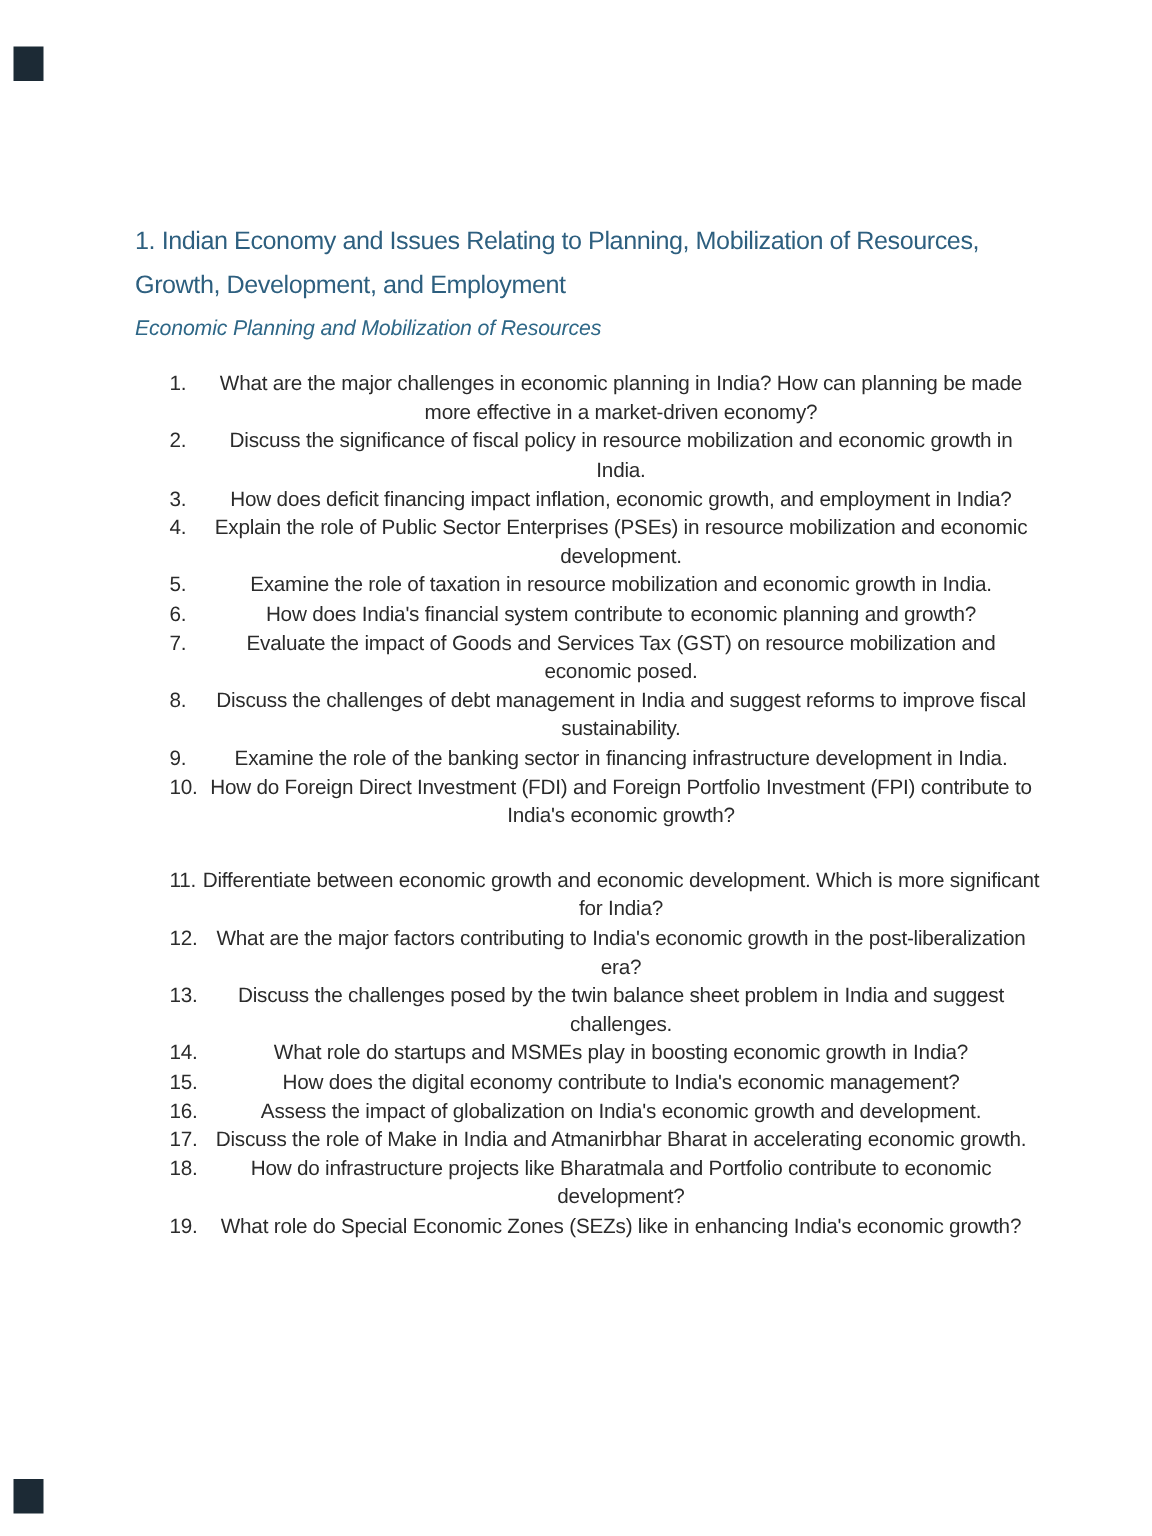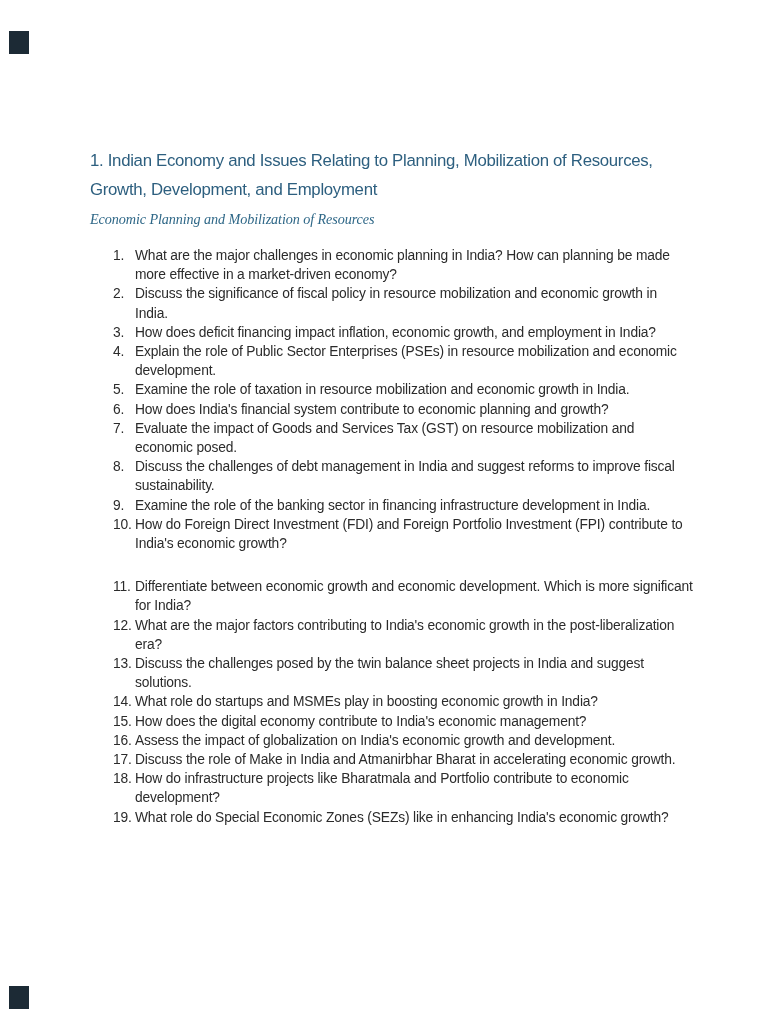--- a/index.html
+++ b/index.html
@@ -42,31 +42,32 @@
     color: var(--heading, #2d5f7f);
   }
   h2.section-heading {
     font-size: 14.2px;
     line-height: 19px;
     font-style: italic;
     font-weight: 400;
     letter-spacing: -0.1px;
     color: var(--subheading, #2e6787);
   }
-  h2.section-heading.first { margin: 6px 0 12px 0; font-family: Liberation Serif, serif; }
+  h2.section-heading.first { margin: 6px 0 12px 0; }
   h2.section-heading.second { margin: 14px 0 0 0; }
 
   ol.qlist {
     list-style: none;
     padding: 0;
     width: 603px;
     font-size: 13.8px;
     line-height: 19.2px;
     letter-spacing: -0.15px;
     color: var(--body-text, #2b2b2b);
+    text-align: center;
   }
   ol.qlist.one { margin: 17px 0 0 0; }
   ol.qlist.two { margin: 24px 0 0 0; }
   ol.qlist li {
     position: relative;
     padding-left: 45px;
   }
   ol.qlist li::before {
     counter-increment: qc;
     content: counter(qc) ".";
@@ -99,21 +100,21 @@
         <li>Evaluate the impact of Goods and Services Tax (GST) on resource mobilization and economic posed.</li>
         <li>Discuss the challenges of debt management in India and suggest reforms to improve fiscal sustainability.</li>
         <li>Examine the role of the banking sector in financing infrastructure development in India.</li>
         <li>How do Foreign Direct Investment (FDI) and Foreign Portfolio Investment (FPI) contribute to India's economic growth?</li>
       </ol>
 
 
     <ol class="qlist two" style="counter-reset: qc 10;">
         <li>Differentiate between economic growth and economic development. Which is more significant for India?</li>
         <li>What are the major factors contributing to India's economic growth in the post-liberalization era?</li>
-        <li>Discuss the challenges posed by the twin balance sheet projects in India and suggest solutions.</li>
+        <li>Discuss the challenges posed by the twin balance sheet problem in India and suggest challenges.</li>
         <li>What role do startups and MSMEs play in boosting economic growth in India?</li>
         <li>How does the digital economy contribute to India's economic management?</li>
         <li>Assess the impact of globalization on India's economic growth and development.</li>
         <li>Discuss the role of Make in India and Atmanirbhar Bharat in accelerating economic growth.</li>
         <li>How do infrastructure projects like Bharatmala and Portfolio contribute to economic development?</li>
         <li>What role do Special Economic Zones (SEZs) like in enhancing India's economic growth?</li>
       </ol>
 
   </div>
 </div>

